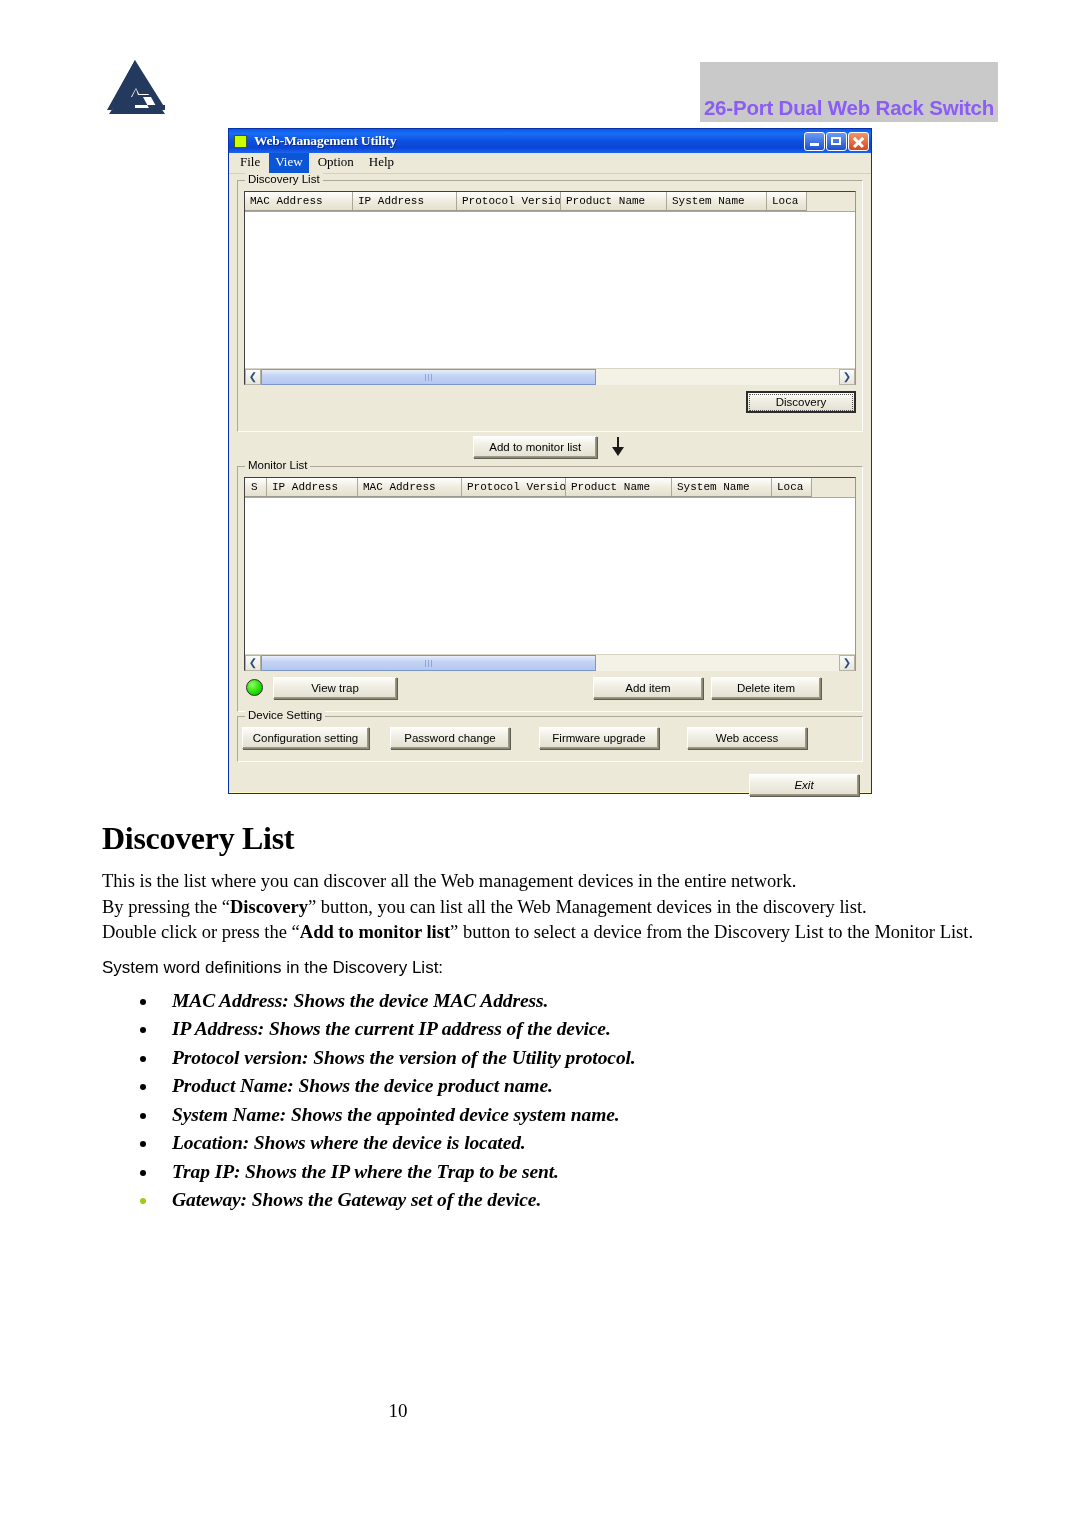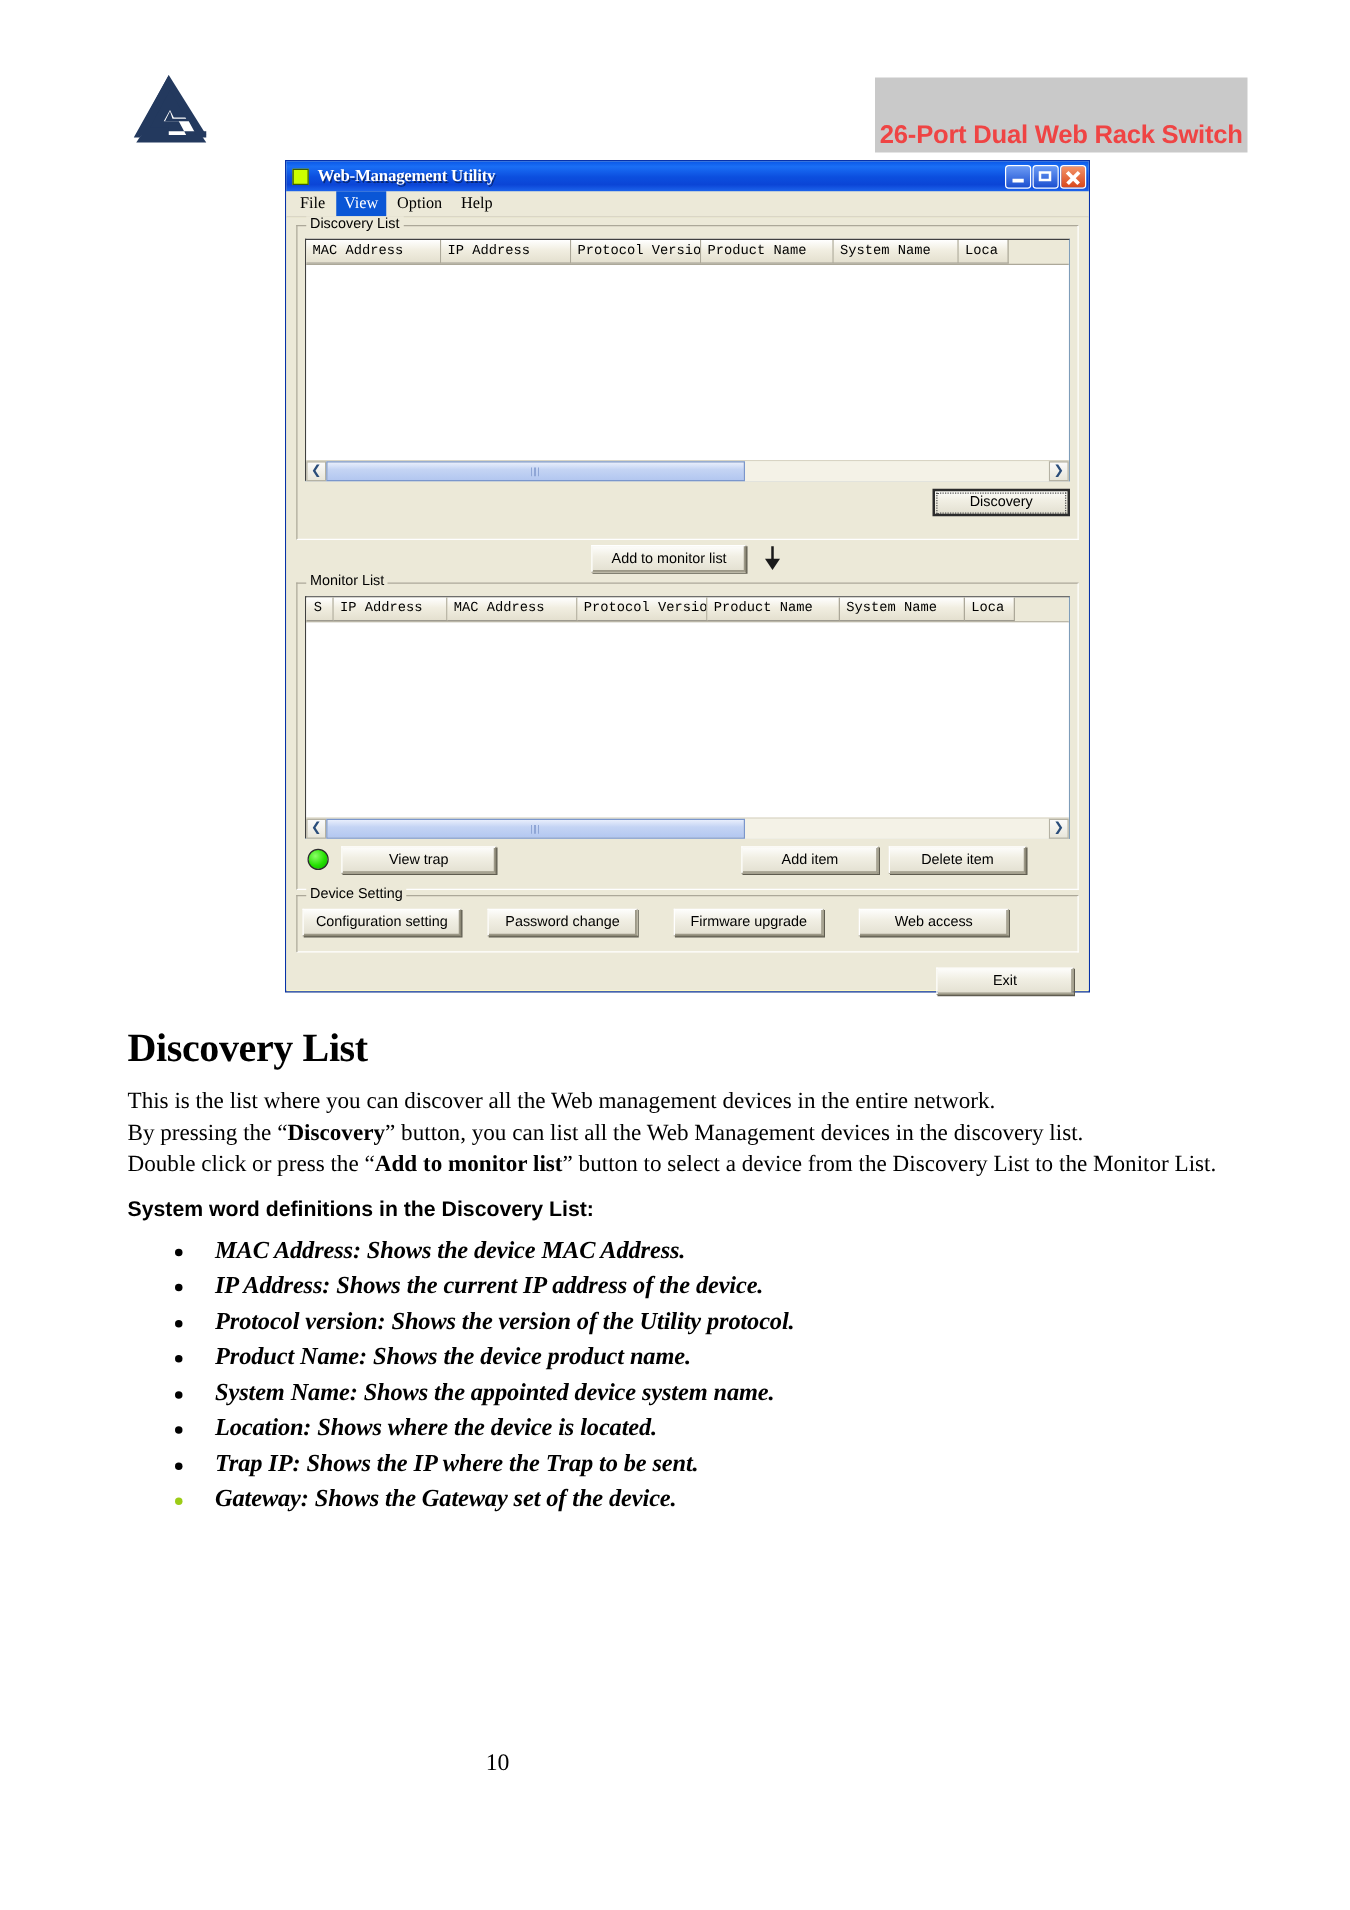--- a/index.html
+++ b/index.html
@@ -44,21 +44,21 @@
     width: 298px;
     height: 60px;
     display: flex;
     align-items: flex-end;
     justify-content: center;
     padding-bottom: 2px;
     box-sizing: border-box;
     font-family: "Liberation Sans", sans-serif;
     font-weight: bold;
     font-size: 20.5px;
-    color: #ef4444;
+    color: #8b5cf6;
     letter-spacing: -0.2px;
     white-space: nowrap;
   }
 
   
   #app-window {
     position: absolute;
     left: 228px;
     top: 128px;
     width: 644px;
@@ -318,21 +318,21 @@
     font-family: "Liberation Serif", serif;
     font-size: 18.5px;
     line-height: 25.5px;
     color: #000;
     text-align: justify;
   }
   .para b { font-weight: bold; }
   #defs-heading {
     margin: 12px 0 10px 102px;
     font-family: "Liberation Sans", sans-serif;
-    font-weight: bold;
+    font-weight: normal;
     font-size: 17px;
     color: #000;
   }
   #bullets { margin: 0; padding: 0; list-style: none; }
   #bullets li {
     position: relative;
     margin: 0 0 2px 140px;
     padding-left: 32px;
     font-family: "Liberation Serif", serif;
     font-weight: bold;
@@ -476,21 +476,21 @@
     <div class="groupbox" style="height:46px;">
       <div class="gb-label">Device Setting</div>
       <div class="gb-body" style="padding:11px 6px 0 6px; position:relative; height:100%; box-sizing:border-box;">
         <div class="btn" style="position:absolute; left:4px;   top:10px; width:127px;">Configuration setting</div>
         <div class="btn" style="position:absolute; left:152px; top:10px; width:120px;">Password change</div>
         <div class="btn" style="position:absolute; left:301px; top:10px; width:120px;">Firmware upgrade</div>
         <div class="btn" style="position:absolute; left:449px; top:10px; width:120px;">Web access</div>
       </div>
     </div>
 
-    <div style="text-align:right; margin-top:12px; padding-right:4px;">
+    <div style="text-align:right; margin-top:12px; padding-right:4px;font-style:italic;">
       <div class="btn" style="width:110px;">Exit</div>
     </div>
 
   </div>
 </div>
 
 <div id="doc">
 
   <h1 id="section-title">Discovery List</h1>
 

